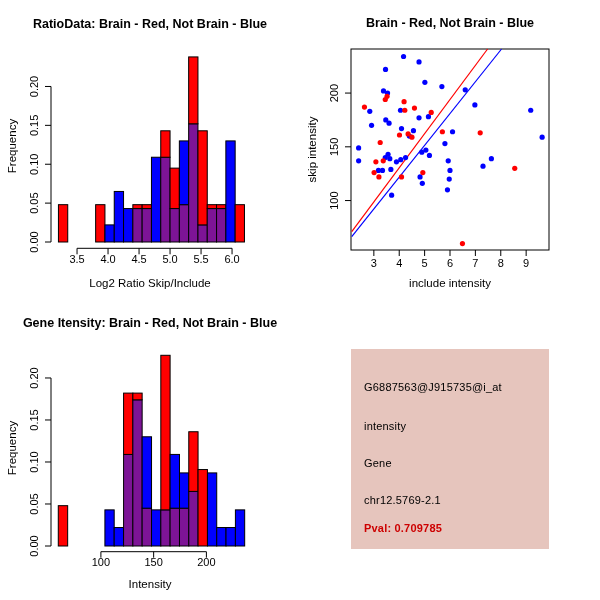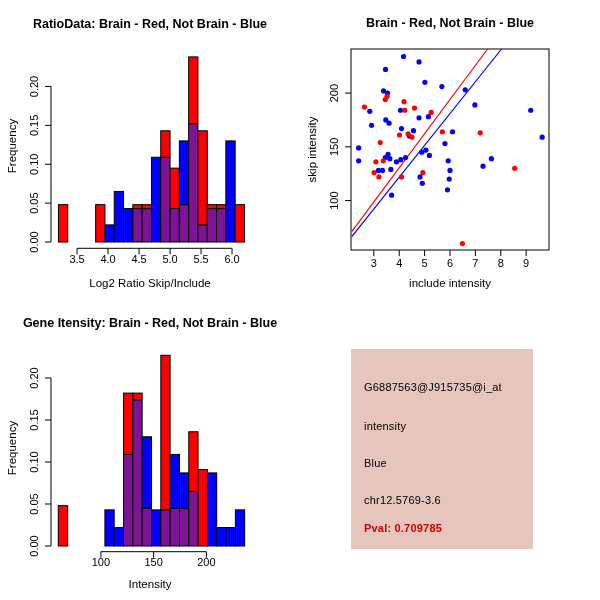--- a/index.html
+++ b/index.html
@@ -1,20 +1,20 @@
 <!DOCTYPE html>
 <html><head>
 <meta charset="utf-8">
 <style>
   html,body{margin:0;padding:0;background:#ffffff;}
   .canvas{position:relative;width:600px;height:600px;background:#ffffff;overflow:hidden;
           font-family:"Liberation Sans",sans-serif;}
   .panel{position:absolute;width:300px;height:300px;}
   .panel text{font-family:"Liberation Sans",sans-serif;fill:#000;}
-  .infobox{position:absolute;left:351px;top:349px;width:182px;height:200px;}
+  .infobox{position:absolute;left:351px;top:349px;width:198px;height:200px;}
   .infoline{position:absolute;left:13px;font-size:11px;color:#000;white-space:nowrap;
             letter-spacing:0.2px;}
 </style>
 </head>
 <body>
 
 <div class="canvas">
 
   <svg class="panel" style="left:0;top:0" width="300" height="300" viewBox="0 0 300 300">
       <g>
@@ -223,18 +223,18 @@
           <rect x="216.7300266666667" y="227.51735962280327" width="9.2834133333333" height="18.48264037719673" fill="#0000ff" stroke="#000" stroke-width="1"></rect>
           <rect x="226.01344" y="227.51735962280327" width="9.388906666666685" height="18.48264037719673" fill="#0000ff" stroke="#000" stroke-width="1"></rect>
           <rect x="235.4023466666667" y="209.87483926275183" width="9.283413333333328" height="36.125160737248166" fill="#0000ff" stroke="#000" stroke-width="1"></rect>
         </g>
       </g>
     </svg>
 
   <div class="infobox" style="background: rgb(230, 197, 189);">
     <div class="infoline" style="top:32px">G6887563@J915735@i_at</div>
     <div class="infoline" style="top:71px">intensity</div>
-    <div class="infoline" style="top:108px">Blue</div>
-    <div class="infoline" style="top:145px">chr12.5769-3.6</div>
+    <div class="infoline" style="top:108px">Gene</div>
+    <div class="infoline" style="top:145px">chr12.5769-2.1</div>
     <div class="infoline" style="top: 173px; color: rgb(205, 0, 0); font-weight: bold;">Pval: 0.709785</div>
   </div>
 
 </div>
 
 </body></html>

